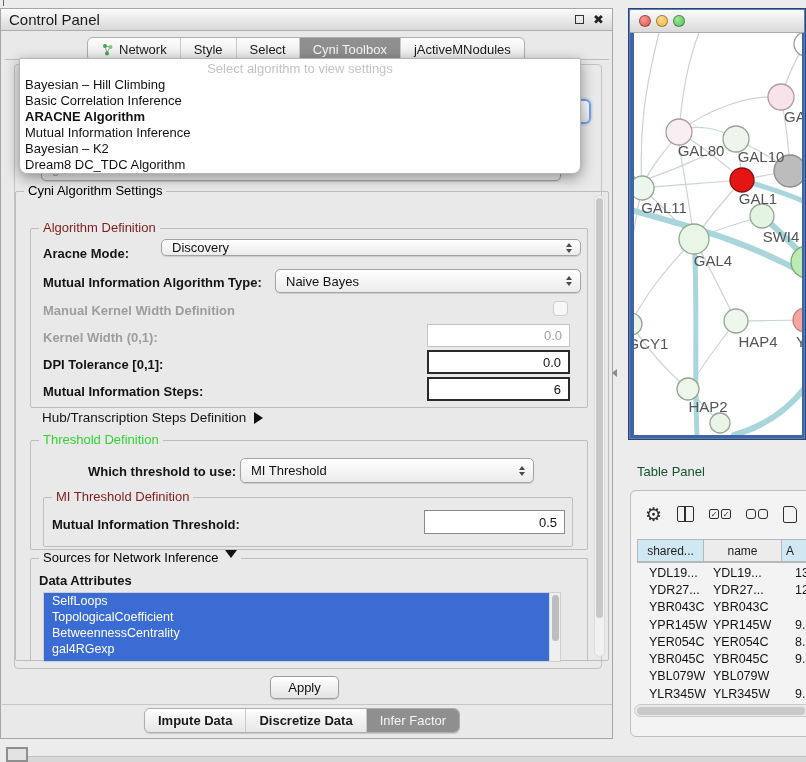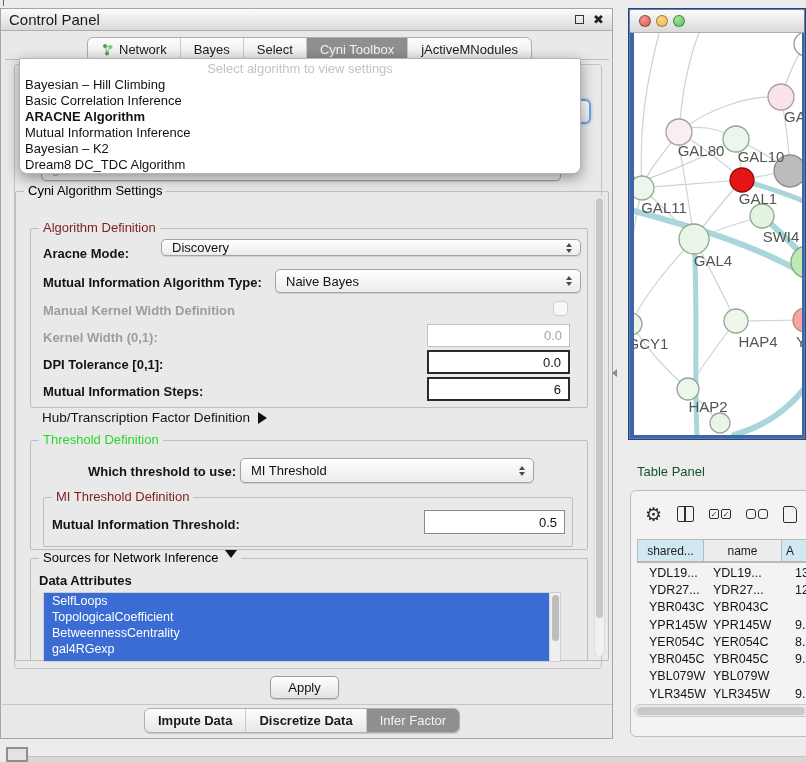--- a/index.html
+++ b/index.html
@@ -53,21 +53,21 @@
         <line x1="4" y1="3" x2="9" y2="4" stroke="#9a9a9a"></line>
           <line x1="4" y1="3" x2="6" y2="10" stroke="#9a9a9a"></line>
           <line x1="9" y1="4" x2="6" y2="10" stroke="#9a9a9a"></line>
         <circle cx="4" cy="3" r="2" fill="#45a845"></circle>
           <circle cx="9.5" cy="4" r="2" fill="#7cc87c"></circle>
           <circle cx="6" cy="10.5" r="2" fill="#45a845"></circle>
       </svg>
       <span>Network</span>
     </div>
     <div class="tab">
-        <span>Bayes</span>
+        <span>Style</span>
       </div>
     <div class="tab">
         <span>Select</span>
       </div>
     <div class="tab sel">
         <span>Cyni Toolbox</span>
       </div>
     <div class="tab">
         <span>jActiveMNodules</span>
       </div>
@@ -137,21 +137,21 @@
         <span>0.0</span>
       </div>
 
       <span class="abs lbl" style="left:12px;top:155px;">Mutual Information Steps:</span>
       <div class="field f-on" style="left:396px;top:148px;width:143px;height:24px;">
         <span>6</span>
       </div>
     </div>
 
     <div class="abs" style="left:26px;top:218px;display:flex;align-items:center;gap:8px;">
-      <span style="font-size:13.5px;color:#141414;">Hub/Transcription Factor Definition</span>
+      <span style="font-size:13.5px;color:#141414;">Hub/Transcription Steps Definition</span>
       <span style="width:0;height:0;border-top:6px solid transparent;border-bottom:6px solid transparent;border-left:9px solid #111;"></span>
     </div>
 
     <div class="grp" style="left:14px;top:248px;width:558px;height:110px;">
       <span class="gt green">Threshold Definition</span>
 
       <span class="abs lbl" style="left:57px;top:23px;">Which threshold to use:</span>
       <div class="combo" style="left:209px;top:17px;width:294px;height:25px;">
         <span>MI Threshold</span>
         <span class="arrs">

